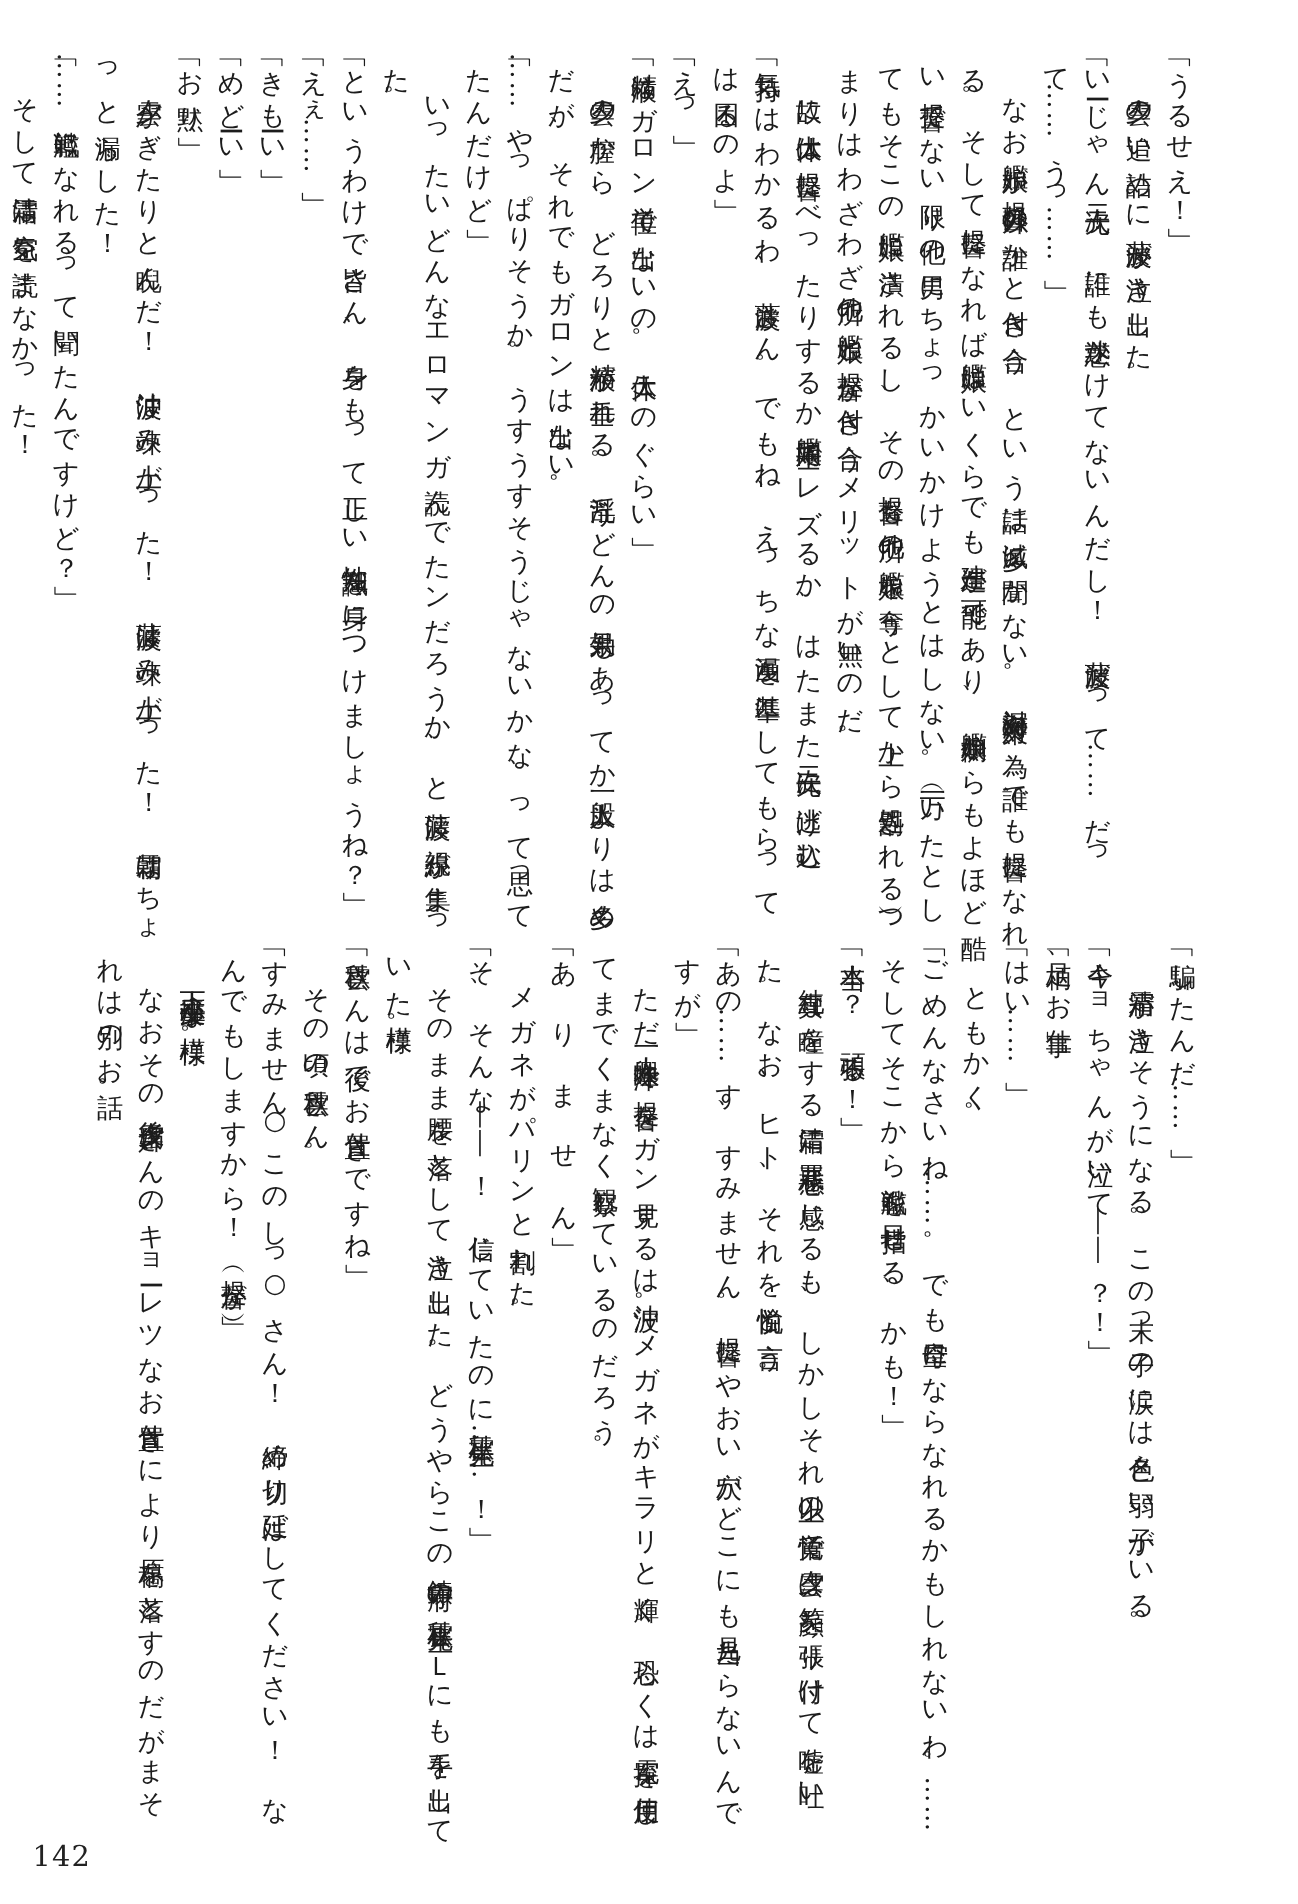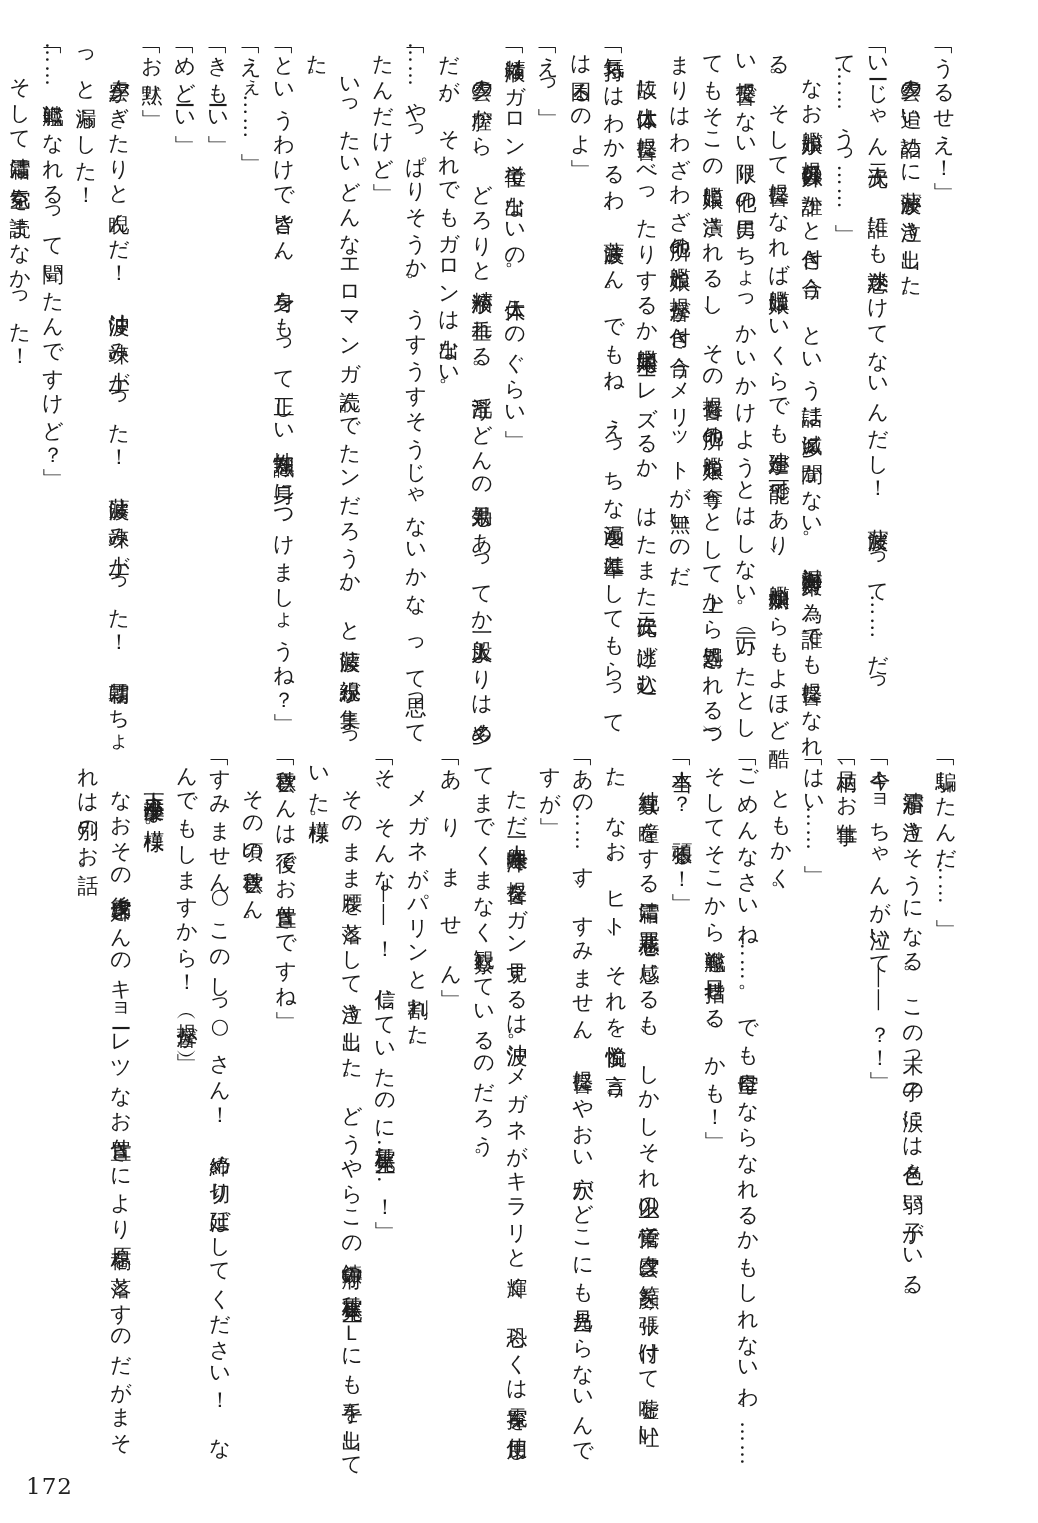--- a/index.html
+++ b/index.html
@@ -77,15 +77,15 @@
     <p>　メガネがパリンと割れた。</p>
     <p>「そ、そんな――！　信じていたのに秋雲先生……！」</p>
     <p>　そのまま腰を落として泣き出した。どうやらこの鎮守府の秋雲先生ＢＬにも手を出していた模様。</p>
     <p>「秋雲さんは後でお仕置きですね」</p>
     <p>　その頃の秋雲さん。</p>
     <p>「すみません○このしっ○さん！　締め切り延ばしてください！　なんでもしますから！　（提督が）」</p>
     <p>　土下座交渉中な模様。</p>
     <p>　なおその後夕雲姉さんのキョーレツなお仕置きにより原稿を落とすのだがまそれは別のお話。</p>
   </div>
 
-  <div class="page-number">172</div>
+  <div class="page-number">142</div>
 
 </div>
 
 </body></html>

